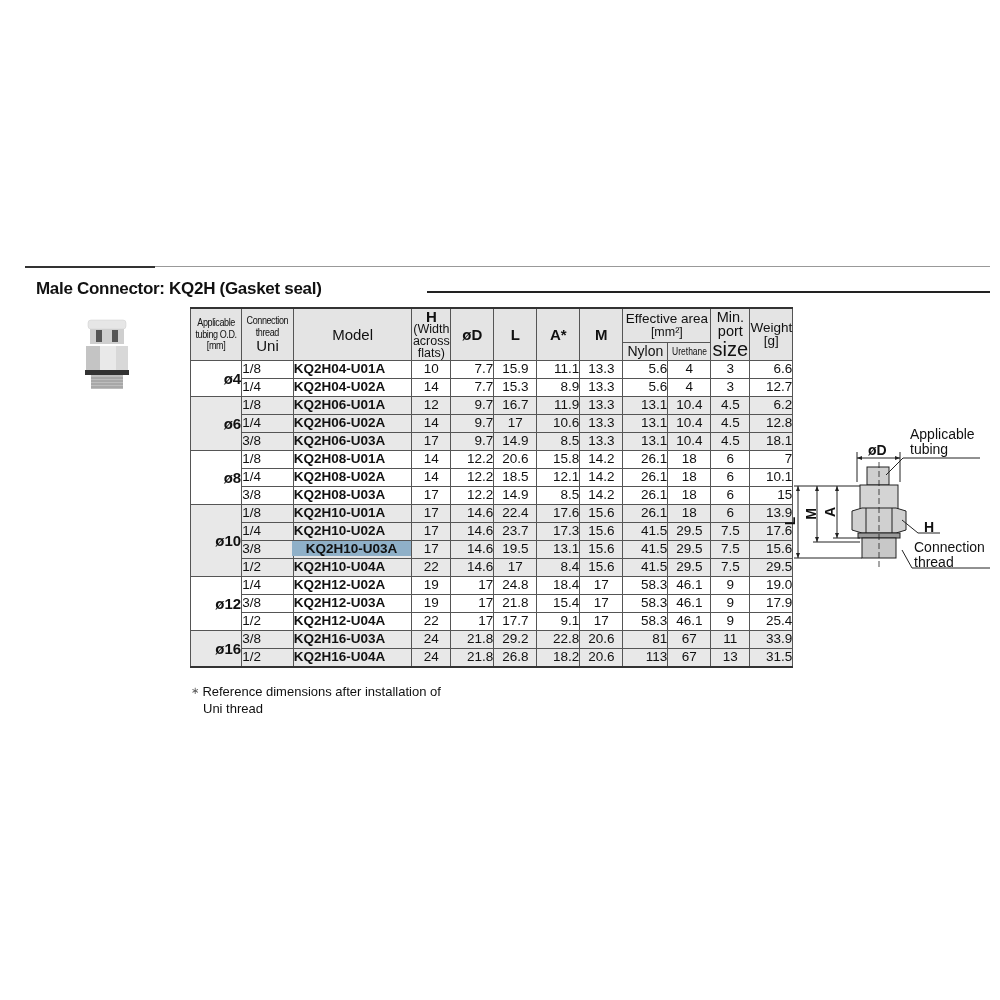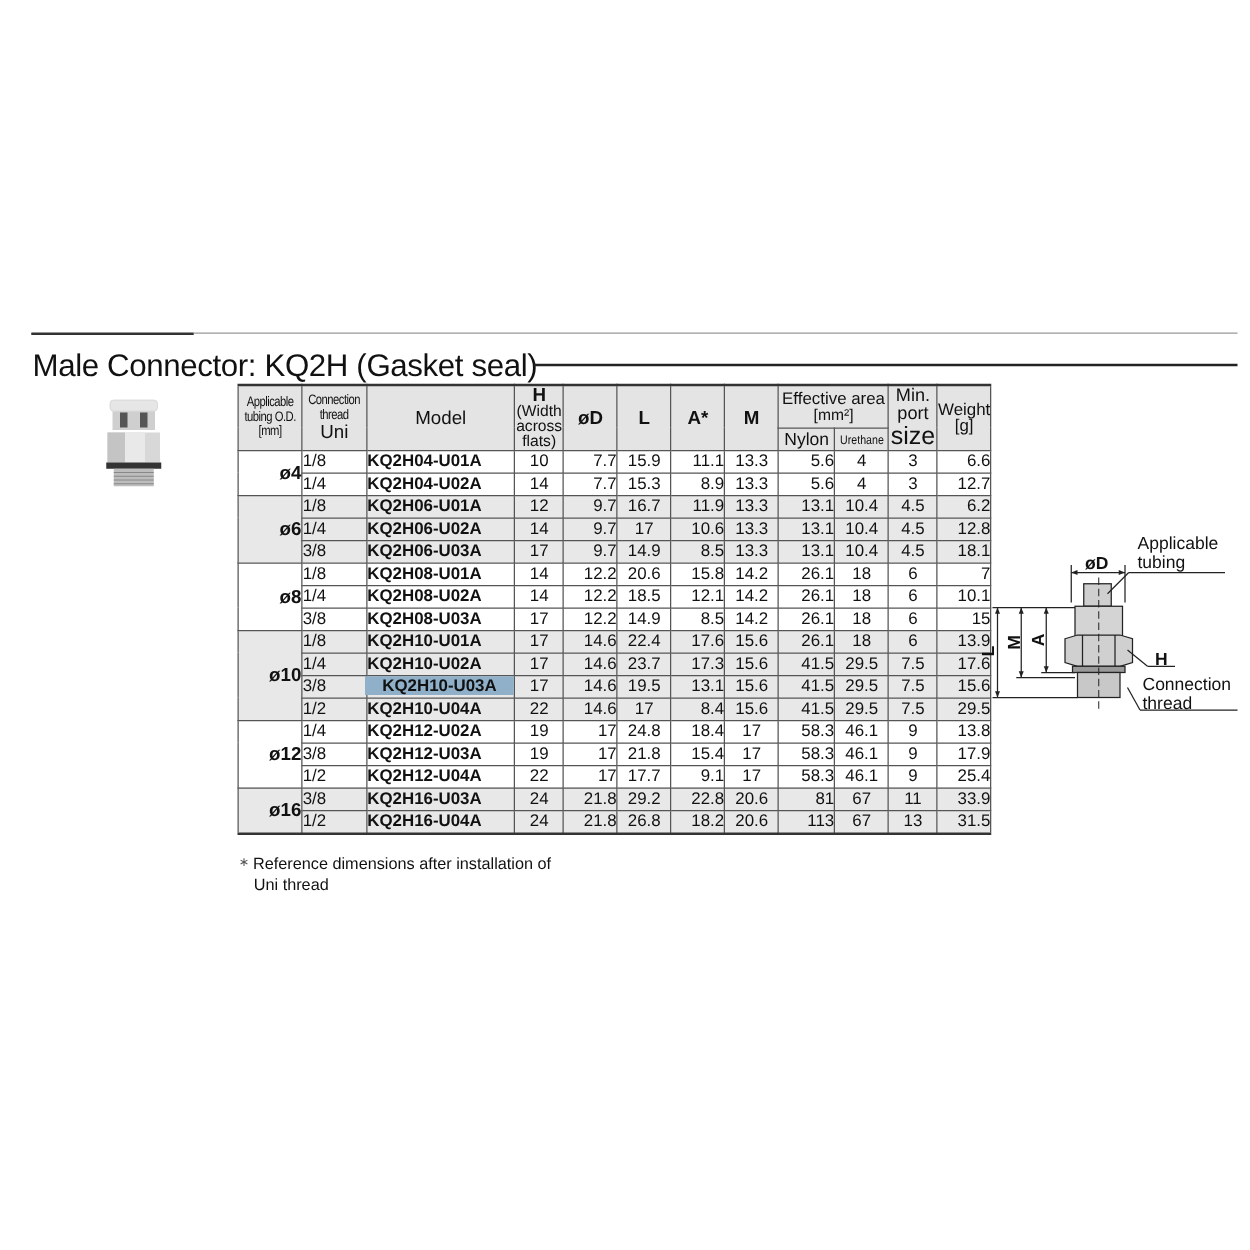--- a/index.html
+++ b/index.html
@@ -1,19 +1,19 @@
 <!DOCTYPE html>
 <html><head>
 <meta charset="utf-8">
 <style>
   html, body { margin: 0; padding: 0; background: #ffffff; }
   body { width: 1000px; height: 1000px; position: relative; overflow: hidden; font-family: "Liberation Sans", sans-serif; color: #111; }
   .top-rule-dark { position: absolute; left: 25px; top: 266px; width: 130px; height: 2px; background: #333; }
   .top-rule-light { position: absolute; left: 155px; top: 266px; width: 835px; height: 1px; background: #999; }
-  .title { position: absolute; left: 26px; top: 279px; font-size: 25px; font-weight: normal; letter-spacing: -0.3px; white-space: nowrap; }
+  .title { position: absolute; left: 36px; top: 279px; font-size: 17px; font-weight: bold; letter-spacing: -0.3px; white-space: nowrap; }
   .title-rule { position: absolute; left: 427px; top: 291px; width: 563px; height: 2px; background: #222; }
 
   .photo { position: absolute; left: 82px; top: 318px; width: 50px; height: 72px; }
 
   table.spec { position: absolute; left: 190px; top: 307px; border-collapse: collapse; font-size: 13.5px; line-height: 1; }
   table.spec td, table.spec th { border: 1px solid #555; padding: 0; height: 17px; white-space: nowrap; }
   table.spec thead th { background: #e4e4e4; font-weight: normal; text-align: center; vertical-align: middle; }
   table.spec { border-top: 2px solid #333; border-bottom: 2px solid #333; }
   th .small { font-size: 11px; letter-spacing: -0.5px; display: block; line-height: 1.05; transform: scaleX(0.82); }
   th .big { font-size: 15px; font-weight: bold; }
@@ -271,21 +271,21 @@
         <td class="thr">1/4</td>
         <td class="model">KQ2H12-U02A</td>
         <td class="num">19</td>
         <td class="numr">17</td>
         <td class="numl">24.8</td>
         <td class="numr">18.4</td>
         <td class="numl">17</td>
         <td class="numr">58.3</td>
         <td class="numl">46.1</td>
         <td class="num">9</td>
-        <td class="numr">13.8</td>
+        <td class="numr">19.0</td>
       </tr>
       <tr>
         <td class="thr">3/8</td>
         <td class="model">KQ2H12-U03A</td>
         <td class="num">19</td>
         <td class="numr">17</td>
         <td class="numl">21.8</td>
         <td class="numr">15.4</td>
         <td class="numl">17</td>
         <td class="numr">58.3</td>

